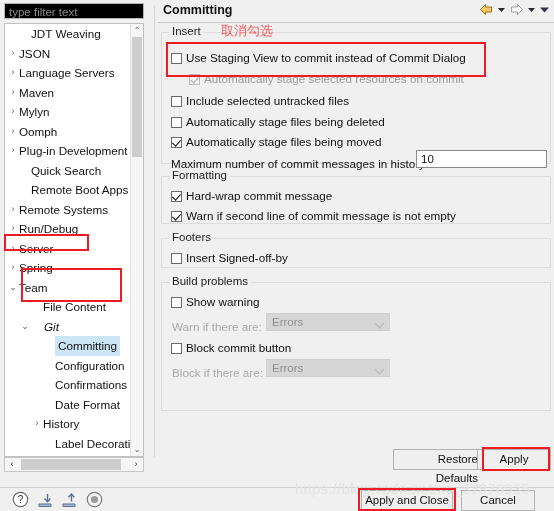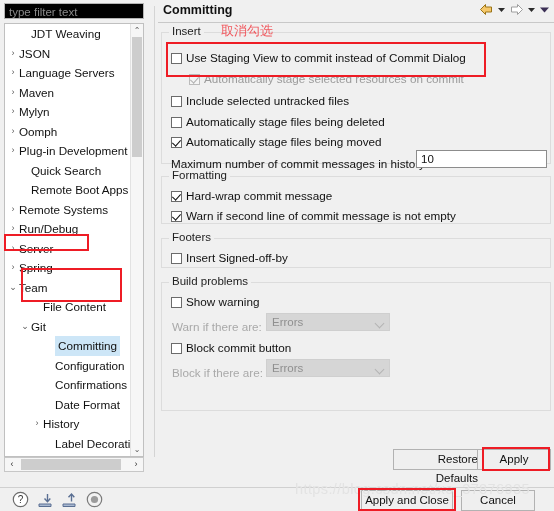--- a/index.html
+++ b/index.html
@@ -146,21 +146,21 @@
           <div class="trow"><span class="tw" style="left: 1px;">›</span><span class="tlabel" style="margin-left: 14px;">Oomph</span></div>
           <div class="trow"><span class="tw" style="left: 1px;">›</span><span class="tlabel" style="margin-left: 14px;">Plug-in Development</span></div>
           <div class="trow"><span class="tlabel" style="margin-left: 26px;">Quick Search</span></div>
           <div class="trow"><span class="tlabel" style="margin-left: 26px;">Remote Boot Apps</span></div>
           <div class="trow"><span class="tw" style="left: 1px;">›</span><span class="tlabel" style="margin-left: 14px;">Remote Systems</span></div>
           <div class="trow"><span class="tw" style="left: 1px;">›</span><span class="tlabel" style="margin-left: 14px;">Run/Debug</span></div>
           <div class="trow"><span class="tw" style="left: 1px;">›</span><span class="tlabel" style="margin-left: 14px;">Server</span></div>
           <div class="trow"><span class="tw" style="left: 1px;">›</span><span class="tlabel" style="margin-left: 14px;">Spring</span></div>
           <div class="trow"><span class="tw" style="left: 1px;">⌄</span><span class="tlabel" style="margin-left: 14px;">Team</span></div>
           <div class="trow"><span class="tlabel" style="margin-left: 38px;">File Content</span></div>
-          <div class="trow"><span class="tw" style="left: 13px;">⌄</span><span class="tlabel" style="margin-left: 26px;">Git</span></div>
+          <div class="trow"><span class="tw" style="left: 13px;">⌄</span><span class="tlabel" style="margin-left: 39px; font-style: italic;">Git</span></div>
           <div class="trow sel"><span class="tlabel" style="margin-left: 50px;">Committing</span></div>
           <div class="trow"><span class="tlabel" style="margin-left: 50px;">Configuration</span></div>
           <div class="trow"><span class="tlabel" style="margin-left: 50px;">Confirmations an</span></div>
           <div class="trow"><span class="tlabel" style="margin-left: 50px;">Date Format</span></div>
           <div class="trow"><span class="tw" style="left: 25px;">›</span><span class="tlabel" style="margin-left: 38px;">History</span></div>
           <div class="trow"><span class="tlabel" style="margin-left: 50px;">Label Decoration</span></div>
           <div class="trow"><span class="tlabel" style="margin-left: 50px;">Projects</span></div>
         </div>
 
       <div class="vsb">

